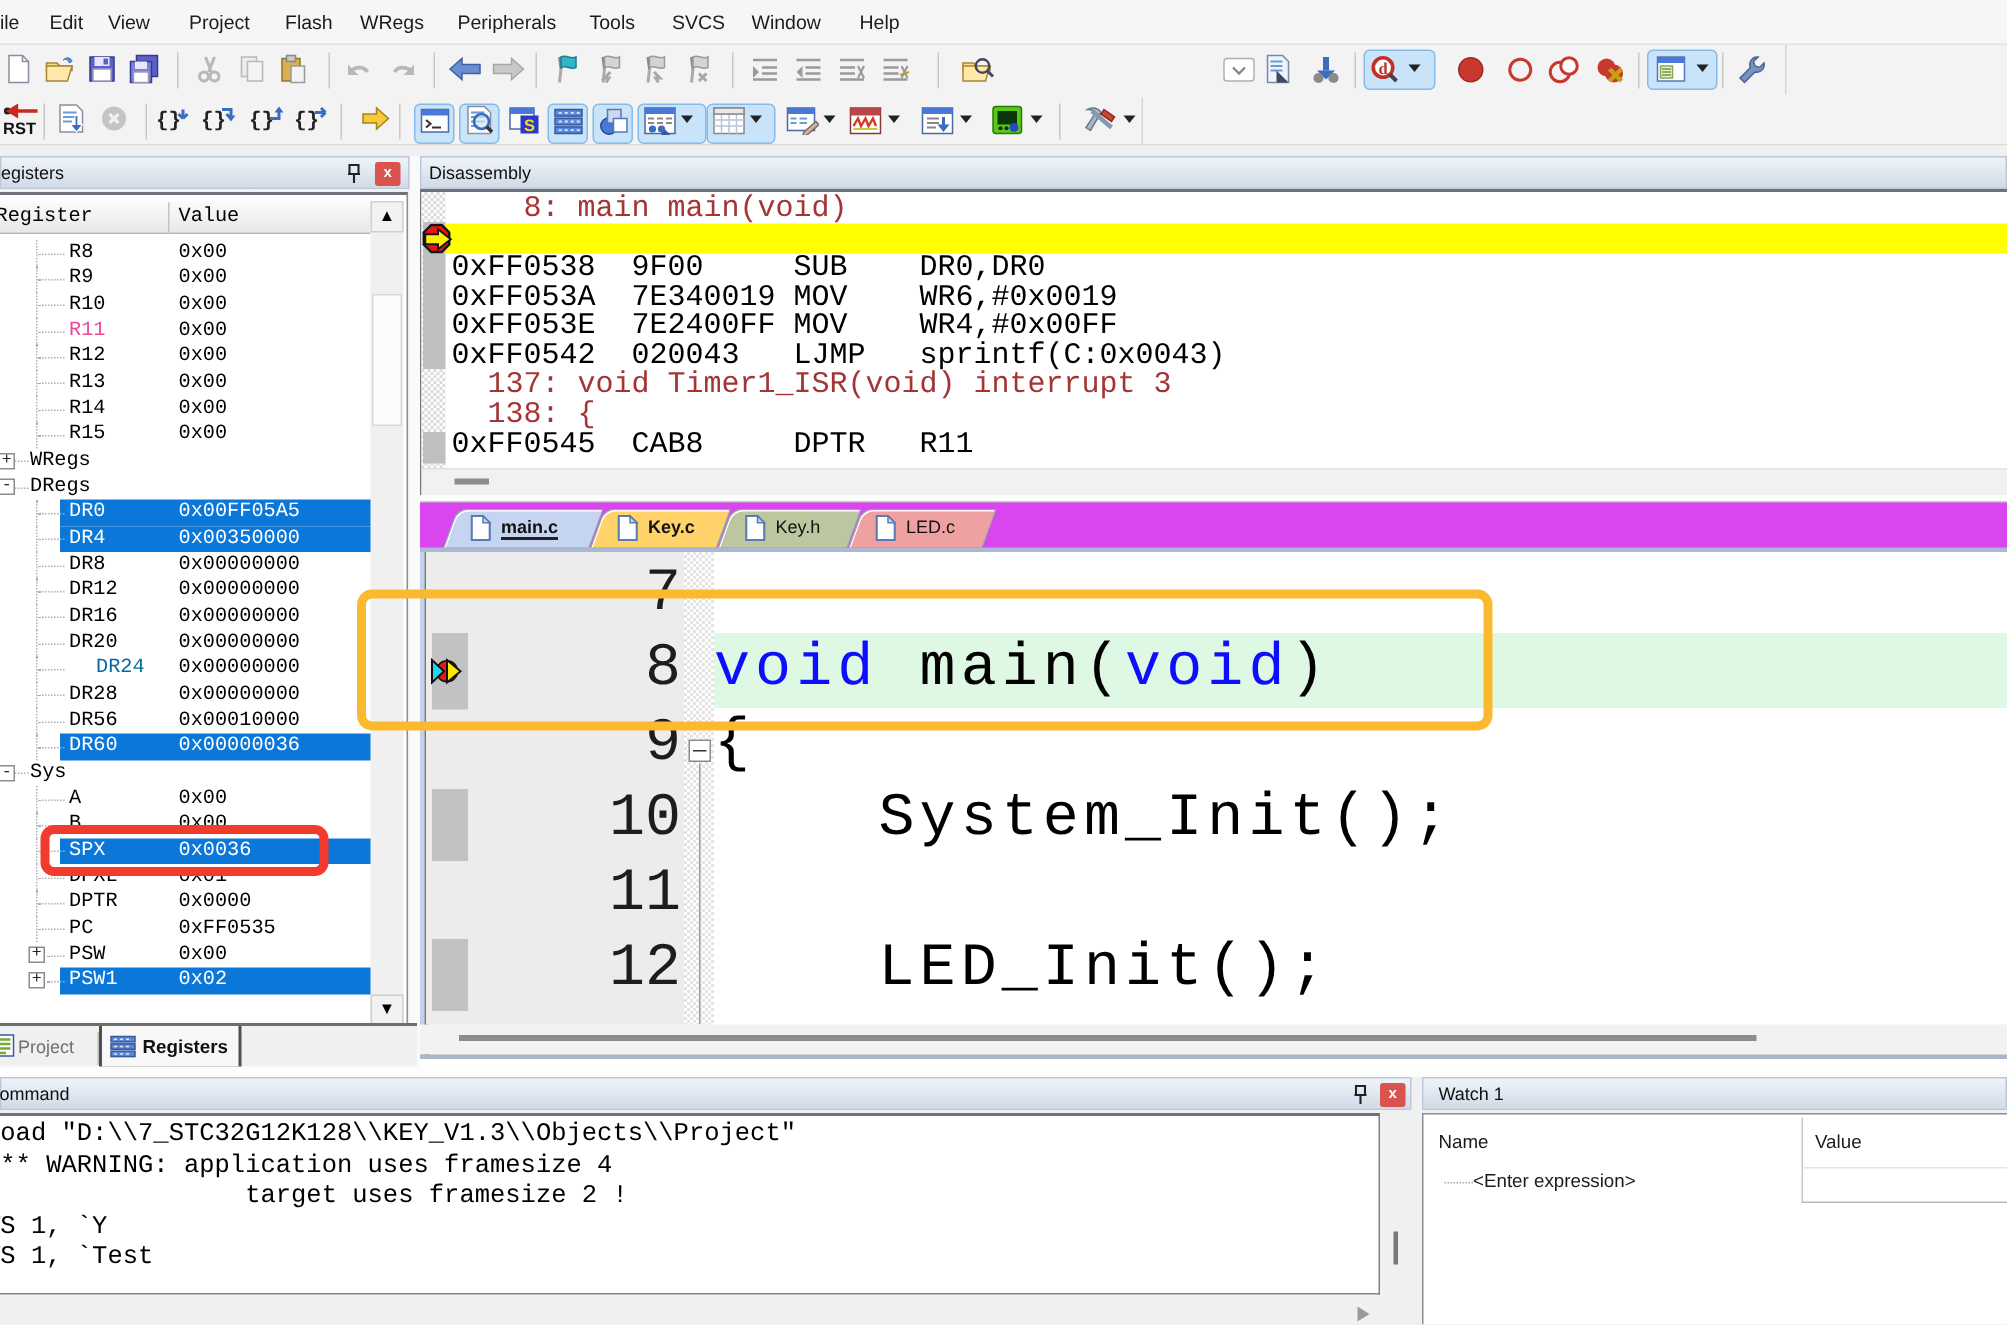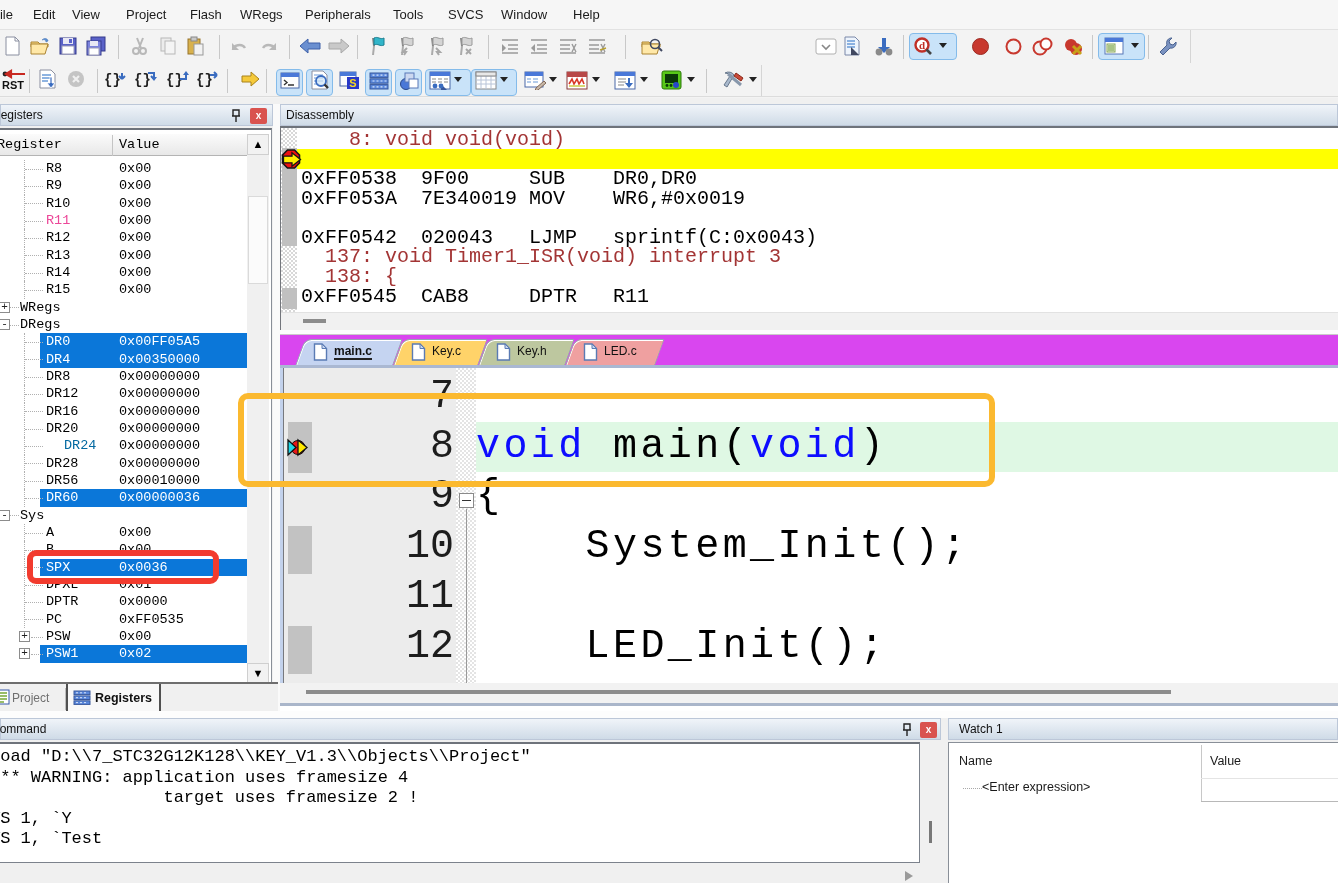--- a/index.html
+++ b/index.html
@@ -520,24 +520,25 @@
       </svg>
 <span style="position:absolute;left:95px;top:7px;font-size:12.5px;font-weight:bold;color:#111">Registers</span>
 </div>
 <div class="ptitle" style="left:280px;top:104px;width:1058px;">
 <span class="txt" style="left:5px">Disassembly</span>
 </div>
 <div class="abs" style="left:280px;top:126px;width:1058px;height:204px;background:#fff;border-top:2px solid #6e737b;border-left:1px solid #73767c;">
 <div style="position:absolute;left:0;top:0;width:16px;height:184px;background-image:linear-gradient(45deg,#d8d8d8 25%,transparent 25%,transparent 75%,#d8d8d8 75%),linear-gradient(45deg,#d8d8d8 25%,transparent 25%,transparent 75%,#d8d8d8 75%);background-size:4px 4px;background-position:0 0,2px 2px;background-color:#fff;"></div>
 <div style="position:absolute;left:1px;top:20px;width:15px;height:98px;background:#c0c0c0"></div>
 <div style="position:absolute;left:1px;top:160px;width:15px;height:21px;background:#c0c0c0"></div>
-<div class="drow src" style="left:20px;top:1.7px">    8: void void(void)</div>
+<div class="drow src" style="left:20px;top:1.7px">    8: main main(void)</div>
 <div style="position:absolute;left:16px;top:21.3px;width:1042px;height:19.6px;background:#ffff00"></div>
 <div class="drow " style="left:20px;top:40.9px">0xFF0538  9F00     SUB    DR0,DR0</div>
 <div class="drow " style="left:20px;top:60.5px">0xFF053A  7E340019 MOV    WR6,#0x0019</div>
+<div class="drow " style="left:20px;top:80.1px">0xFF053E  7E2400FF MOV    WR4,#0x00FF</div>
 <div class="drow " style="left:20px;top:99.7px">0xFF0542  020043   LJMP   sprintf(C:0x0043)</div>
 <div class="drow src" style="left:20px;top:119.3px">  137: void Timer1_ISR(void) interrupt 3</div>
 <div class="drow src" style="left:20px;top:138.9px">  138: {</div>
 <div class="drow " style="left:20px;top:158.5px">0xFF0545  CAB8     DPTR   R11</div>
 <svg class="ic" style="left:0px;top:21px" width="22" height="21" viewBox="0 0 22 21">
 <path d="M6.5 1h7l5 5v8l-5 5h-7l-5-5V6z" fill="#ee1111" stroke="#151515" stroke-width="1.6"></path>
 <path d="M2.5 7.2h8.5V3.8l8.5 6.7-8.5 6.7v-3.4H2.5z" fill="#ffee00" stroke="#151515" stroke-width="1.3"></path>
 </svg>
 <div style="position:absolute;left:0;top:184px;width:1057px;height:20px;background:#f1f1f1;border-top:1px solid #e2e2e2"></div>
 <div style="position:absolute;left:22px;top:191px;width:23px;height:4px;background:#8c8c8c"></div>
@@ -560,21 +561,21 @@
 box-shadow:inset 1px 1px 0 #fff;"></div>
 <svg style="position:absolute;left:33px;top:8px" width="15" height="18" viewBox="0 0 15 18">
         <path d="M1.5 1h7.5l4.5 4.5V17H1.5z" fill="#fff" stroke="#5a7bb4" stroke-width="1.4"></path>
         <path d="M9 1v4.5h4.5z" fill="#c9d6ee" stroke="#5a7bb4" stroke-width="1"></path>
       </svg>
 <span style="position:absolute;left:54px;top:9px;font-size:12px;font-weight:bold;color:#111;border-bottom:2px solid #222;padding-bottom:0px;">main.c</span>
 <svg style="position:absolute;left:131px;top:8px" width="15" height="18" viewBox="0 0 15 18">
         <path d="M1.5 1h7.5l4.5 4.5V17H1.5z" fill="#fff" stroke="#5a7bb4" stroke-width="1.4"></path>
         <path d="M9 1v4.5h4.5z" fill="#c9d6ee" stroke="#5a7bb4" stroke-width="1"></path>
       </svg>
-<span style="position:absolute;left:152px;top:9px;font-size:12px;font-weight:normal;color:#111;">Key.c</span>
+<span style="position:absolute;left:152px;top:9px;font-size:12px;font-weight:bold;color:#111;">Key.c</span>
 <svg style="position:absolute;left:216px;top:8px" width="15" height="18" viewBox="0 0 15 18">
         <path d="M1.5 1h7.5l4.5 4.5V17H1.5z" fill="#fff" stroke="#5a7bb4" stroke-width="1.4"></path>
         <path d="M9 1v4.5h4.5z" fill="#c9d6ee" stroke="#5a7bb4" stroke-width="1"></path>
       </svg>
 <span style="position:absolute;left:237px;top:9px;font-size:12px;font-weight:normal;color:#111;">Key.h</span>
 <svg style="position:absolute;left:303px;top:8px" width="15" height="18" viewBox="0 0 15 18">
         <path d="M1.5 1h7.5l4.5 4.5V17H1.5z" fill="#fff" stroke="#5a7bb4" stroke-width="1.4"></path>
         <path d="M9 1v4.5h4.5z" fill="#c9d6ee" stroke="#5a7bb4" stroke-width="1"></path>
       </svg>
 <span style="position:absolute;left:324px;top:9px;font-size:12px;font-weight:normal;color:#111;">LED.c</span>

